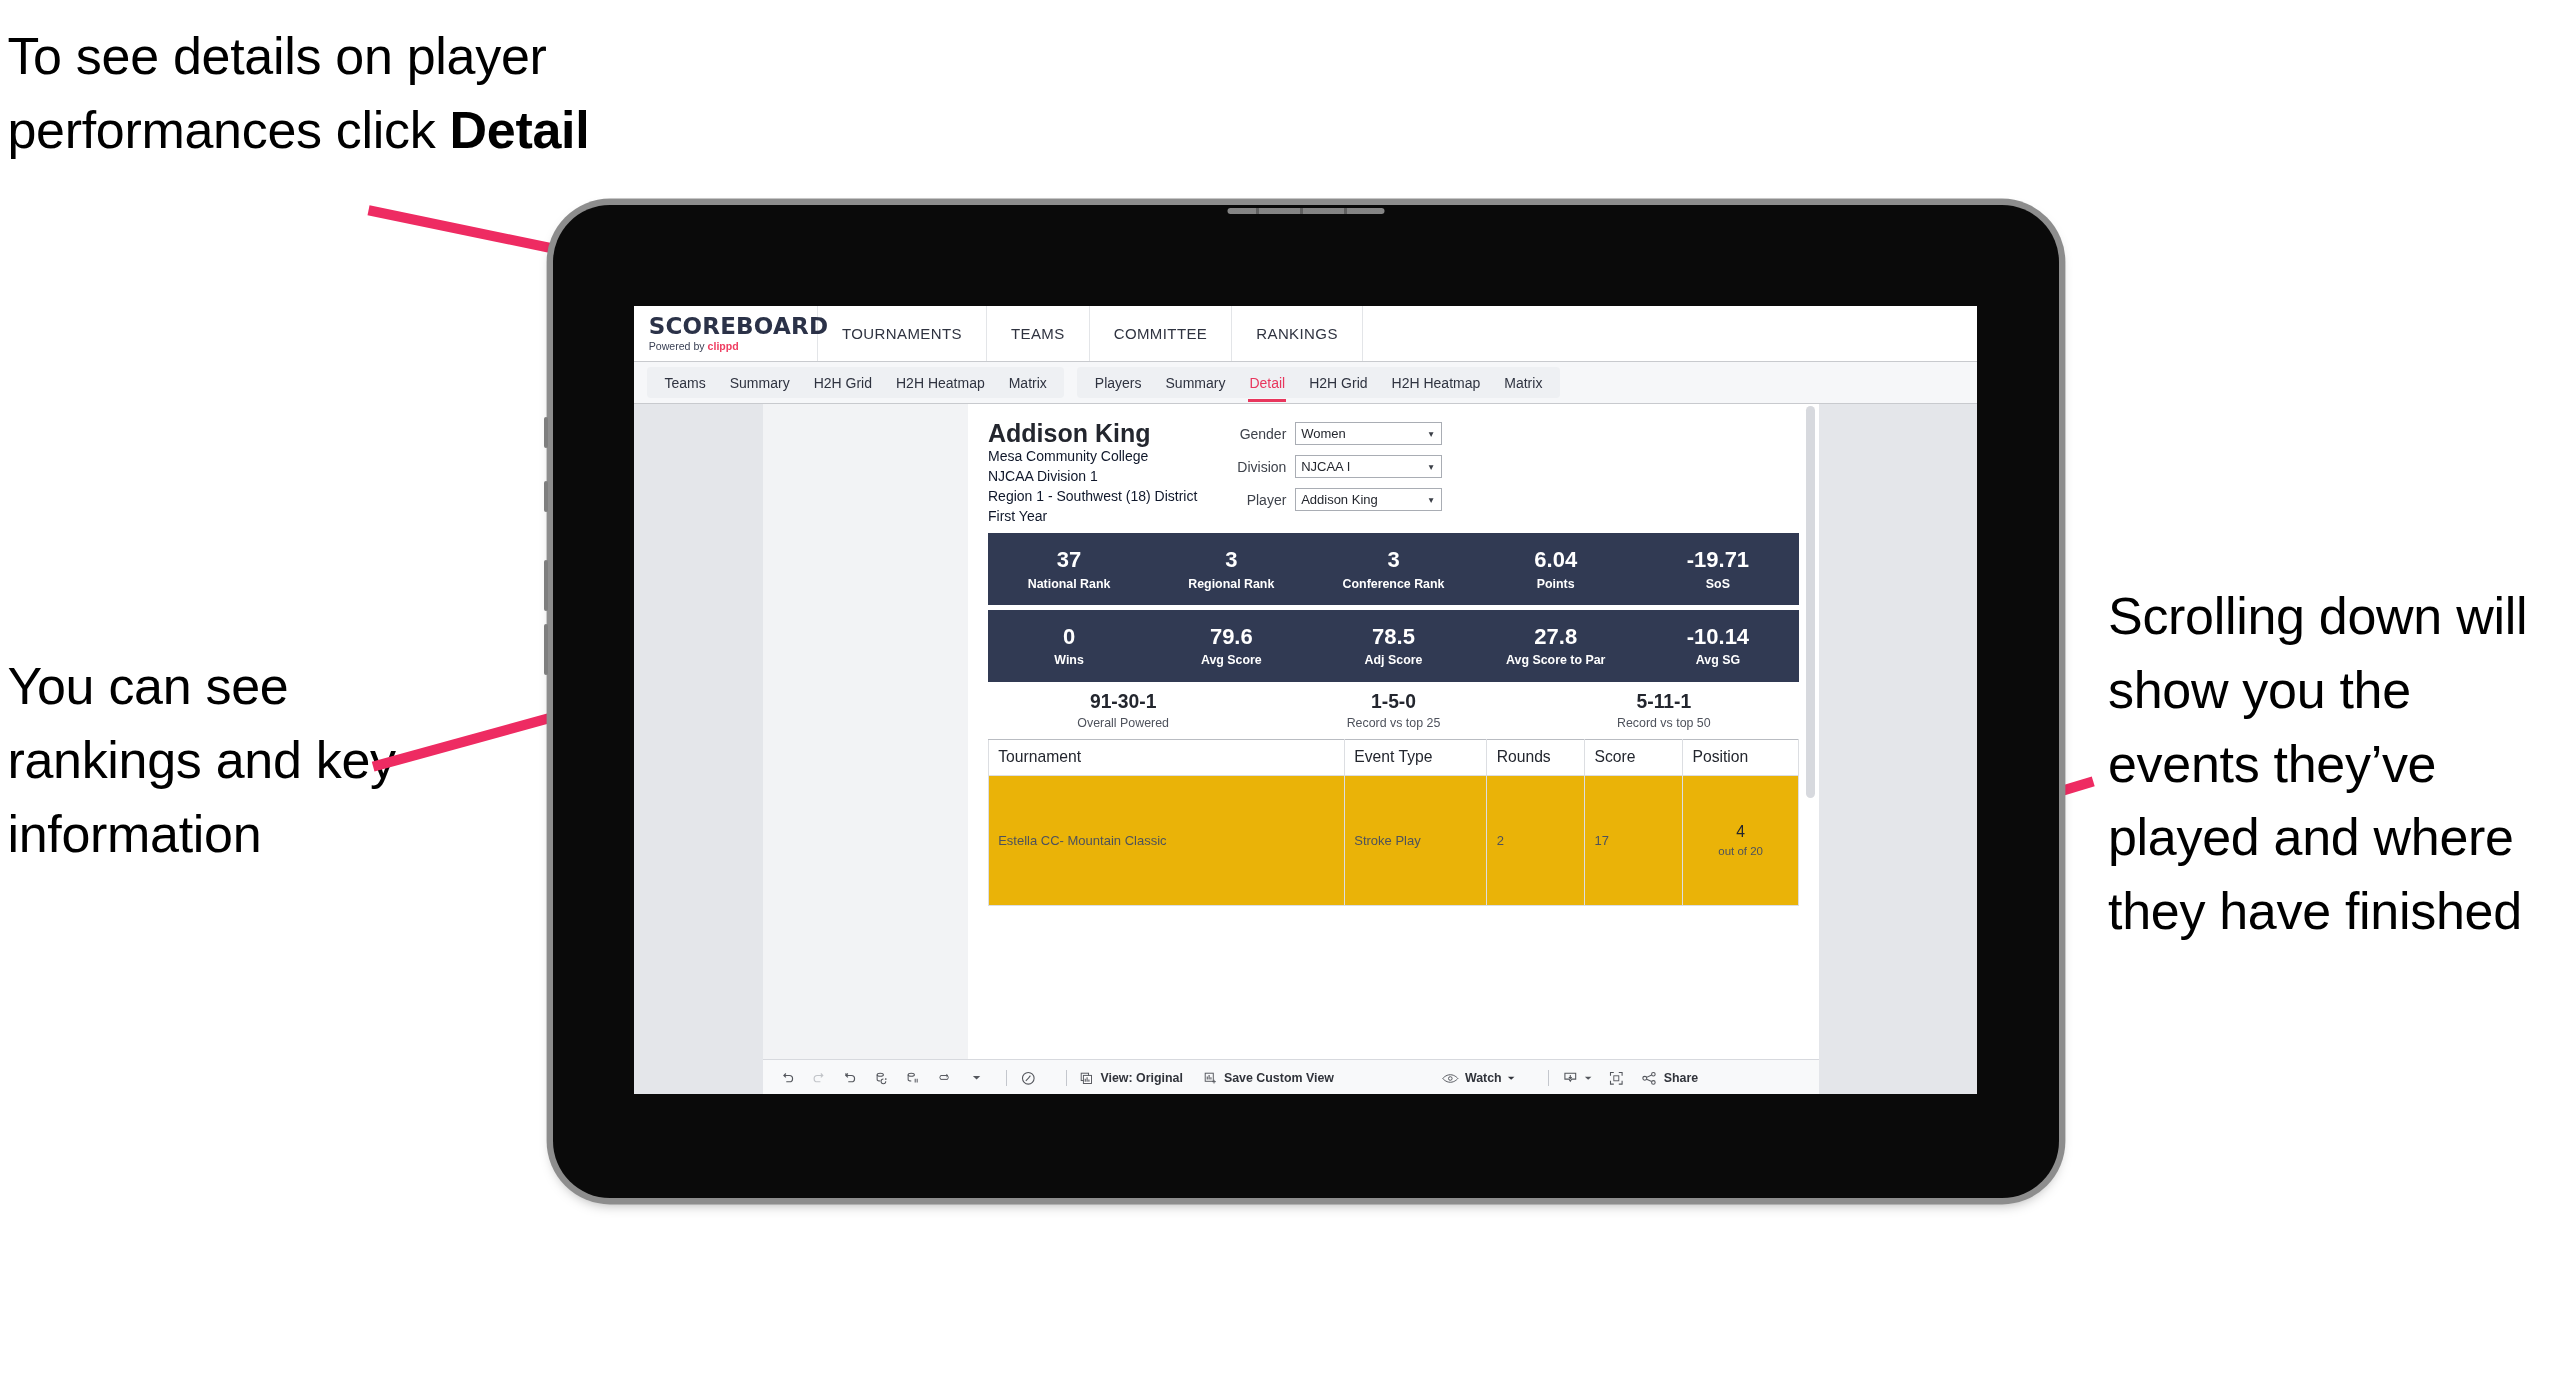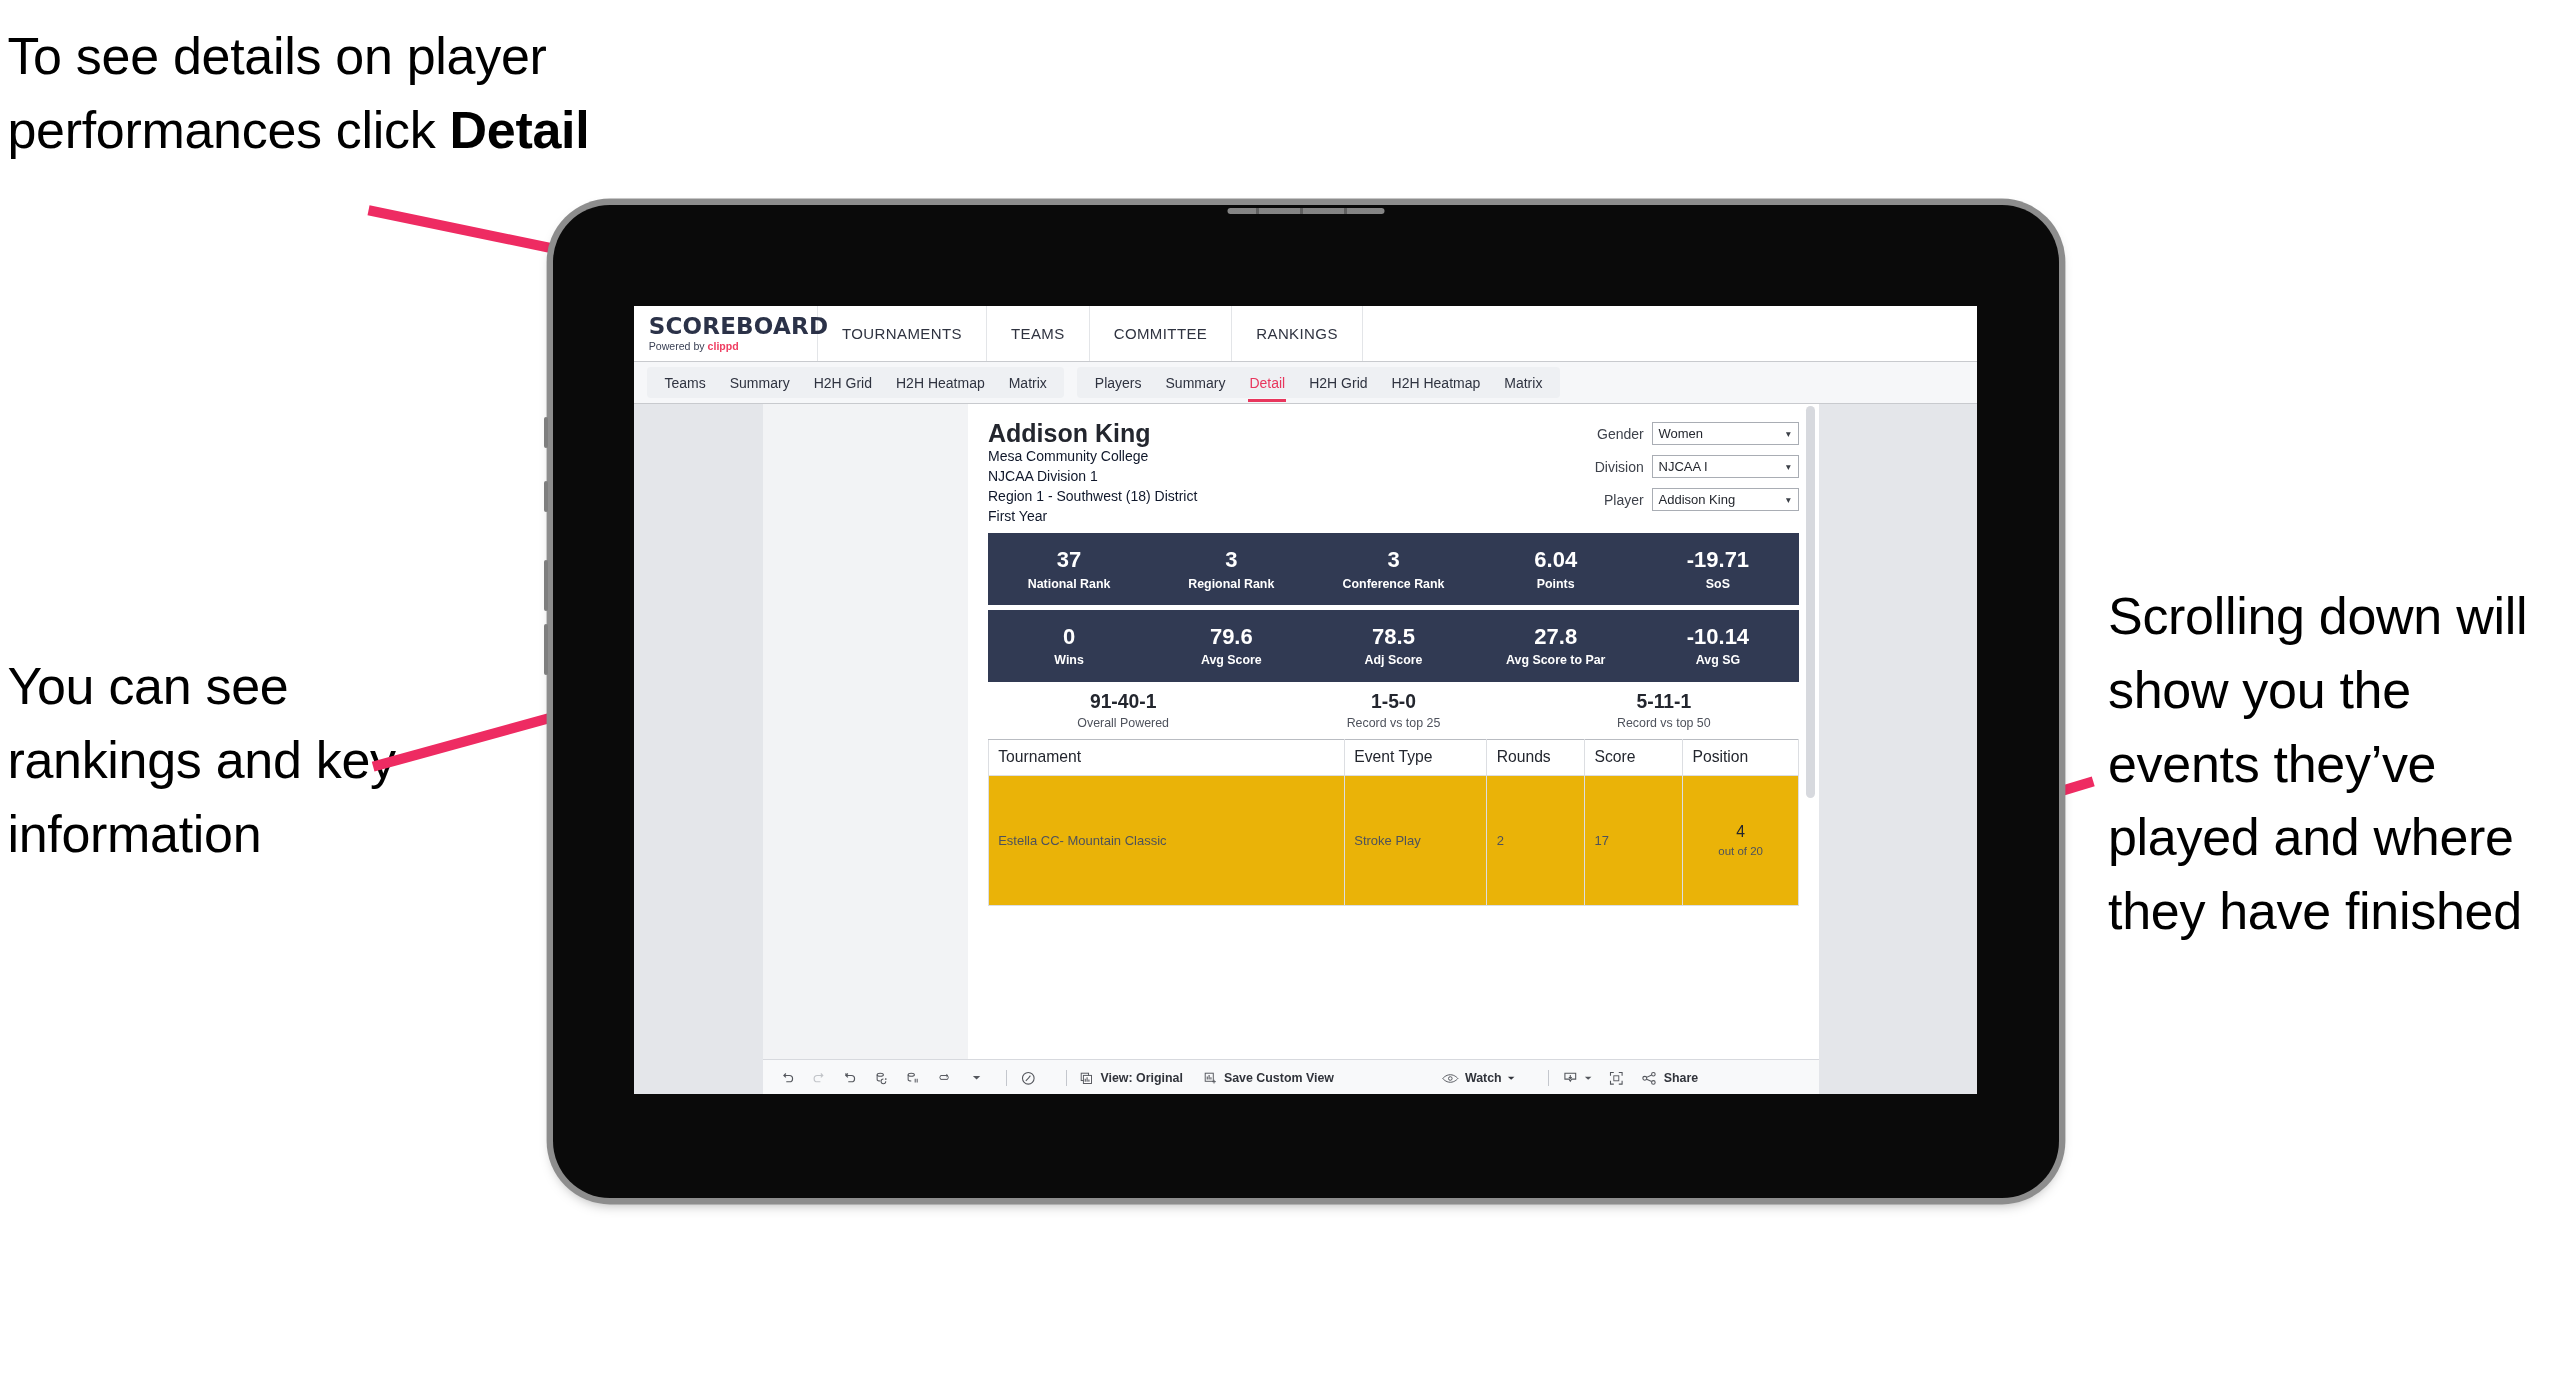--- a/index.html
+++ b/index.html
@@ -108,21 +108,21 @@
     position:absolute;left:205px;top:0;width:851px;bottom:37px;
     background:#ffffff;padding:14.7px 20px 0 20px;box-sizing:border-box;
   }
   
   #vscroll{
     position:absolute;right:3.7px;top:1.8px;width:9.2px;height:392px;
     background:#d7d9de;border-radius:5.5px;
   }
 
   
-  #phead{display:flex;justify-content:space-between;gap:40px;}
+  #phead{display:flex;gap:40px;}
   #pname{font-size:25px;font-weight:700;color:#23262e;line-height:1.15;}
   .pmeta{font-size:14px;color:#0f172a;line-height:1.42;}
   #filters{padding-top:3.7px;}
   .filter-row{display:flex;align-items:center;justify-content:flex-end;margin-bottom:10px;}
   .filter-label{font-size:14px;color:#3e424b;margin-right:8.3px;}
   .filter-select{
     width:147px;height:23px;border:0.9px solid #a9adb4;background:#fff;
     display:flex;align-items:center;justify-content:space-between;
     padding:0 5.5px;box-sizing:border-box;font-size:13px;color:#24272e;
   }
@@ -309,21 +309,21 @@
               <div class="l">Avg Score to Par</div>
             </div>
             <div class="stat">
               <div class="v">-10.14</div>
               <div class="l">Avg SG</div>
             </div>
           </div>
 
           <div id="recrow">
             <div class="rec">
-              <div class="v">91-40-1</div>
+              <div class="v">91-30-1</div>
               <div class="l">Overall Powered</div>
             </div>
             <div class="rec">
               <div class="v">1-5-0</div>
               <div class="l">Record vs top 25</div>
             </div>
             <div class="rec">
               <div class="v">5-11-1</div>
               <div class="l">Record vs top 50</div>
             </div>

